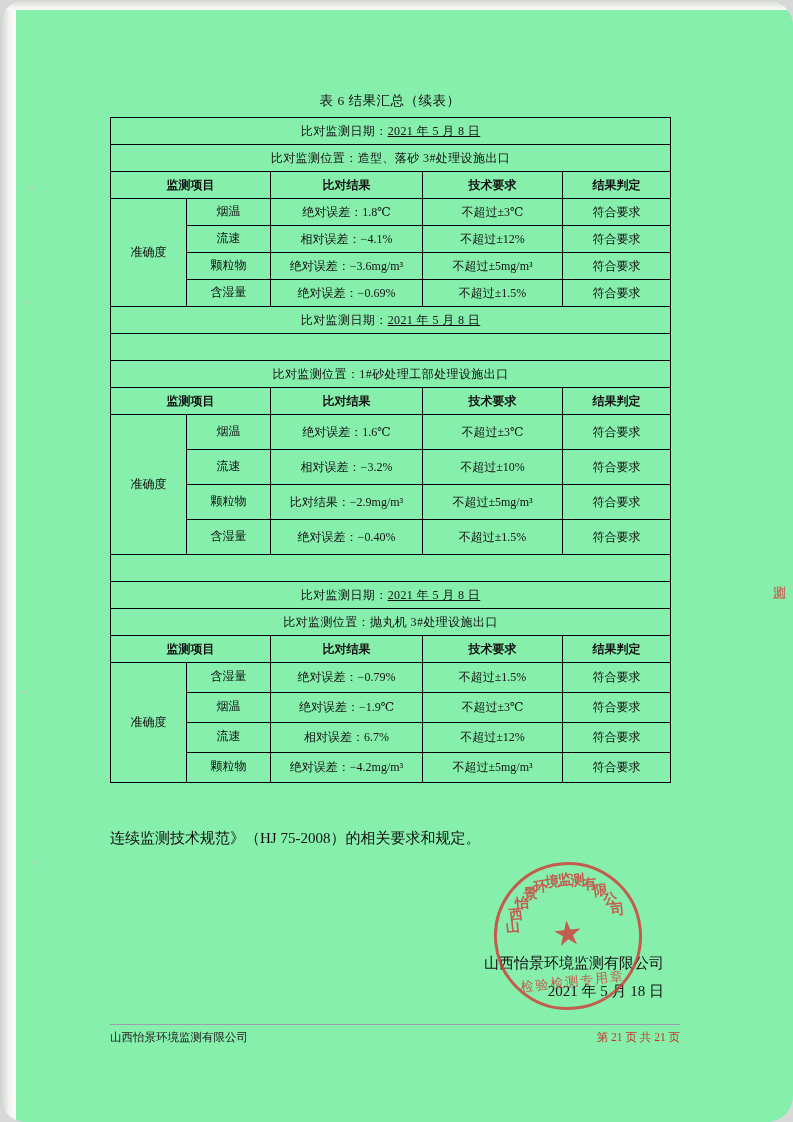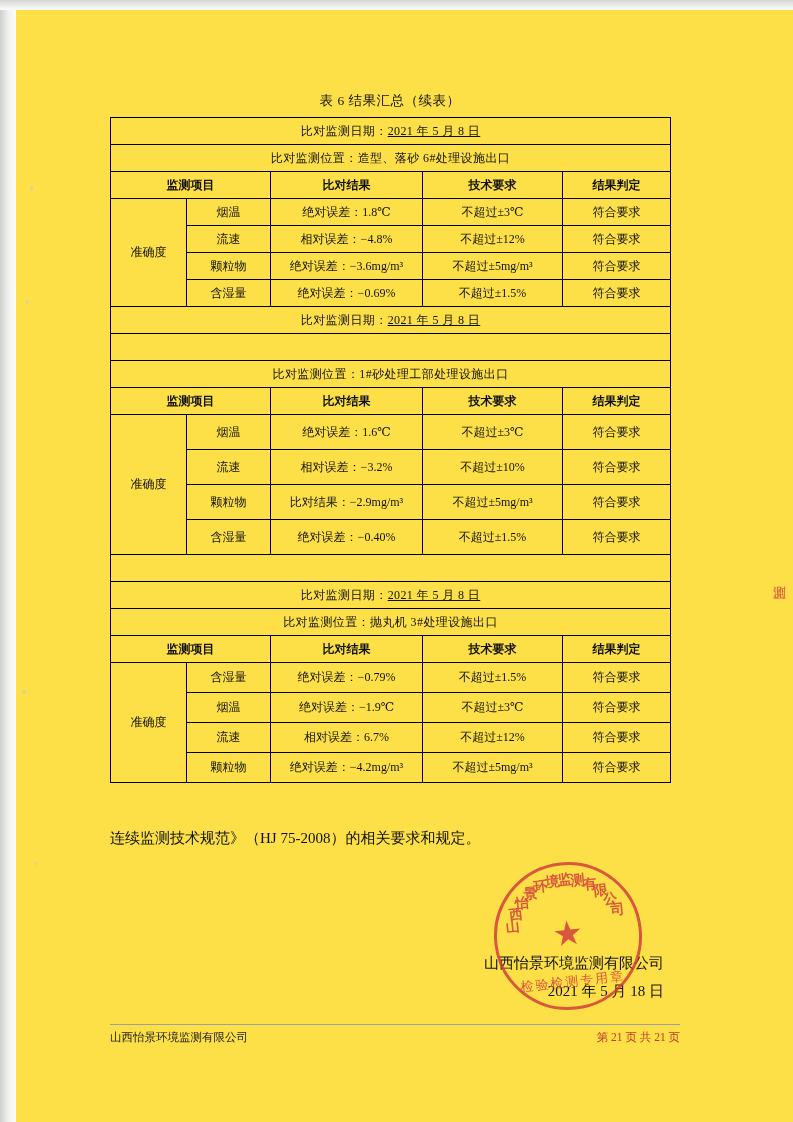--- a/index.html
+++ b/index.html
@@ -7,22 +7,23 @@
     padding: 0;
     background: #d8d8d8;
   }
   body {
     font-family: "Liberation Serif", "DejaVu Serif", serif;
   }
   .page {
     position: relative;
     width: 793px;
     height: 1122px;
-    background: #fde047;
+    background: #86efac;
     overflow: hidden;
+    border-radius: 26px;
   }
   .paper-edge-left {
     position: absolute;
     left: 0; top: 0;
     width: 16px; height: 1122px;
     background: linear-gradient(to right, #cfcfcf 0%, #f2f2f0 55%, #fdfdfb 100%);
   }
   .paper-edge-top {
     position: absolute;
     left: 0; top: 0;
@@ -77,20 +78,21 @@
     height: 27px;
     font-size: 12.5px;
     margin-left: 18px;
   }
   td.vert {
     width: 84px;
     font-size: 12.5px;
   }
   td.item {
     width: 84px;
+    font-family: Liberation Mono, monospace;
   }
   td.result {
     text-align: center;
     margin-left: 16px;
   }
   td.blank {
     height: 13px;
     border-left: 1px solid #000;
     border-right: 1px solid #000;
     border-top: 1px solid #000;
@@ -224,39 +226,39 @@
       </colgroup>
       <tbody>
 
         <tr>
           <td class="banner" colspan="5">
             <span>比对监测日期：</span><span class="u">2021 年 5 月 8 日</span>
           </td>
         </tr>
         <tr>
           <td class="banner" colspan="5">
-            <span>比对监测位置：</span><span>造型、落砂 6#处理设施出口</span>
+            <span>比对监测位置：</span><span>造型、落砂 3#处理设施出口</span>
           </td>
         </tr>
         <tr>
           <td class="colhead" colspan="2">监测项目</td>
           <td class="colhead">比对结果</td>
           <td class="colhead">技术要求</td>
           <td class="colhead">结果判定</td>
         </tr>
         <tr>
           <td class="vert" rowspan="4">准确度</td>
           <td class="item">烟温</td>
           <td class="result">绝对误差：1.8℃</td>
           <td>不超过±3℃</td>
           <td>符合要求</td>
         </tr>
         <tr>
           <td class="item">流速</td>
-          <td class="result">相对误差：−4.8%</td>
+          <td class="result">相对误差：−4.1%</td>
           <td>不超过±12%</td>
           <td>符合要求</td>
         </tr>
         <tr>
           <td class="item">颗粒物</td>
           <td class="result">绝对误差：−3.6mg/m³</td>
           <td>不超过±5mg/m³</td>
           <td>符合要求</td>
         </tr>
         <tr>

